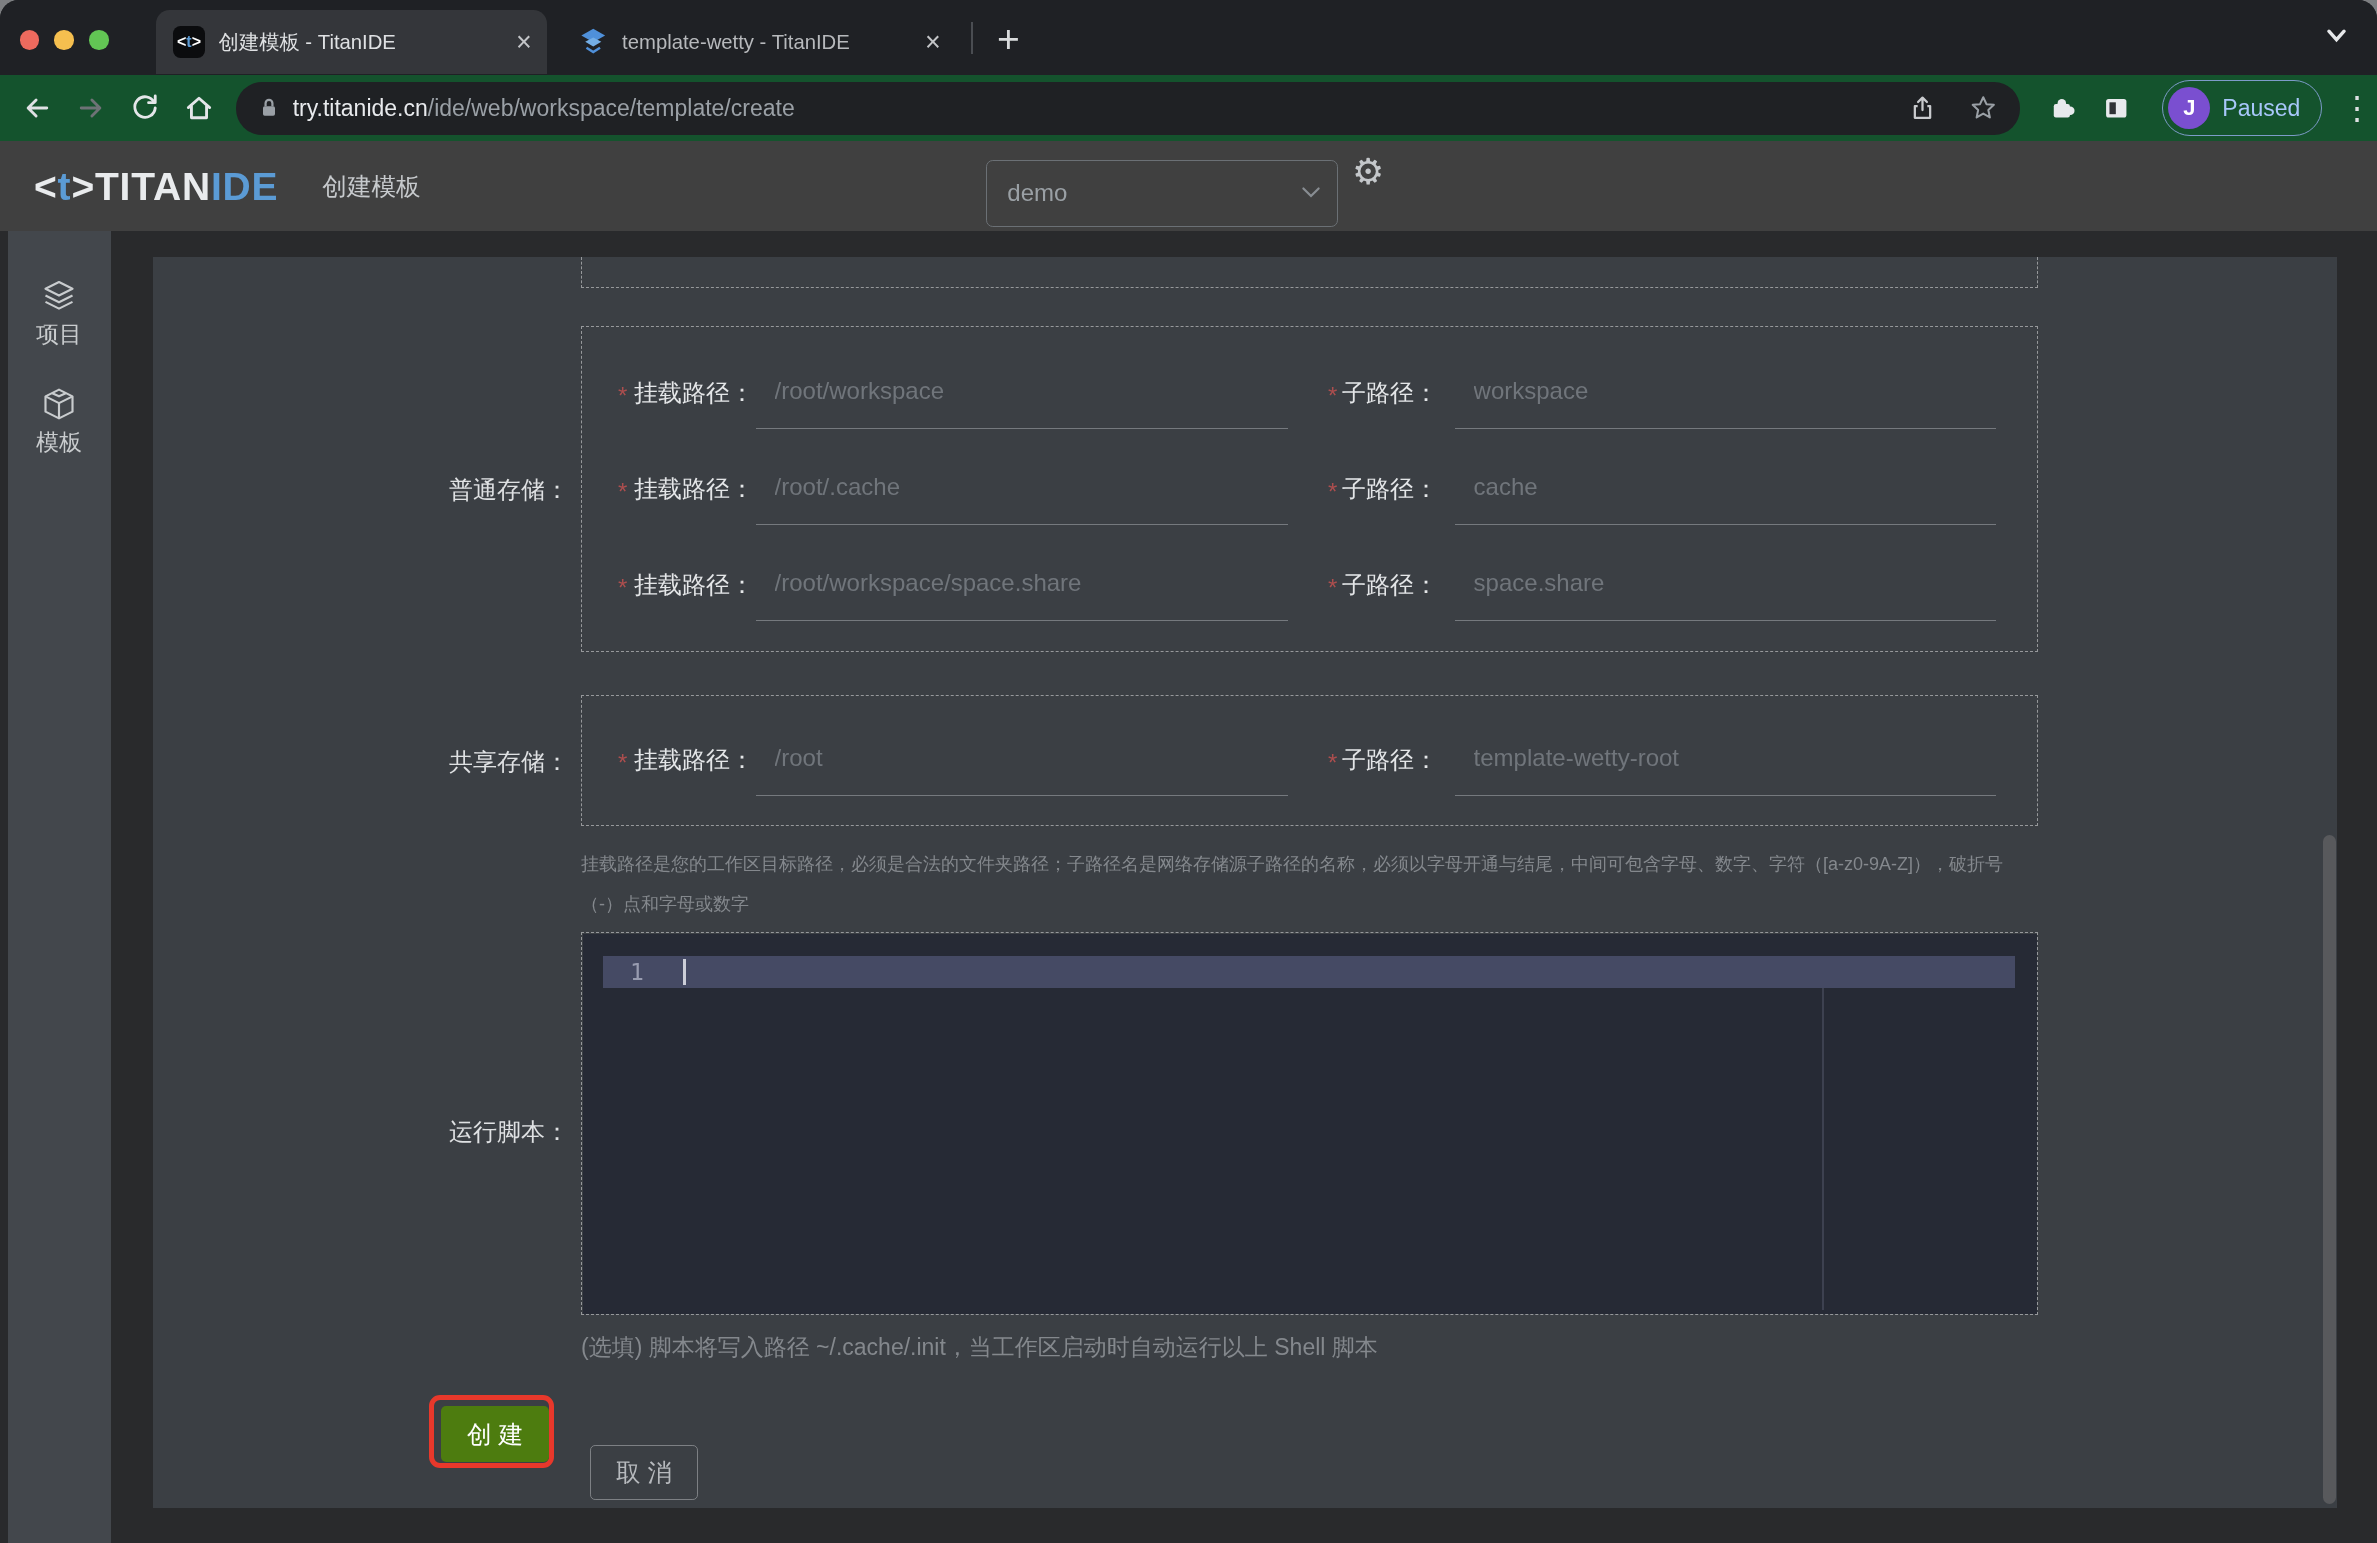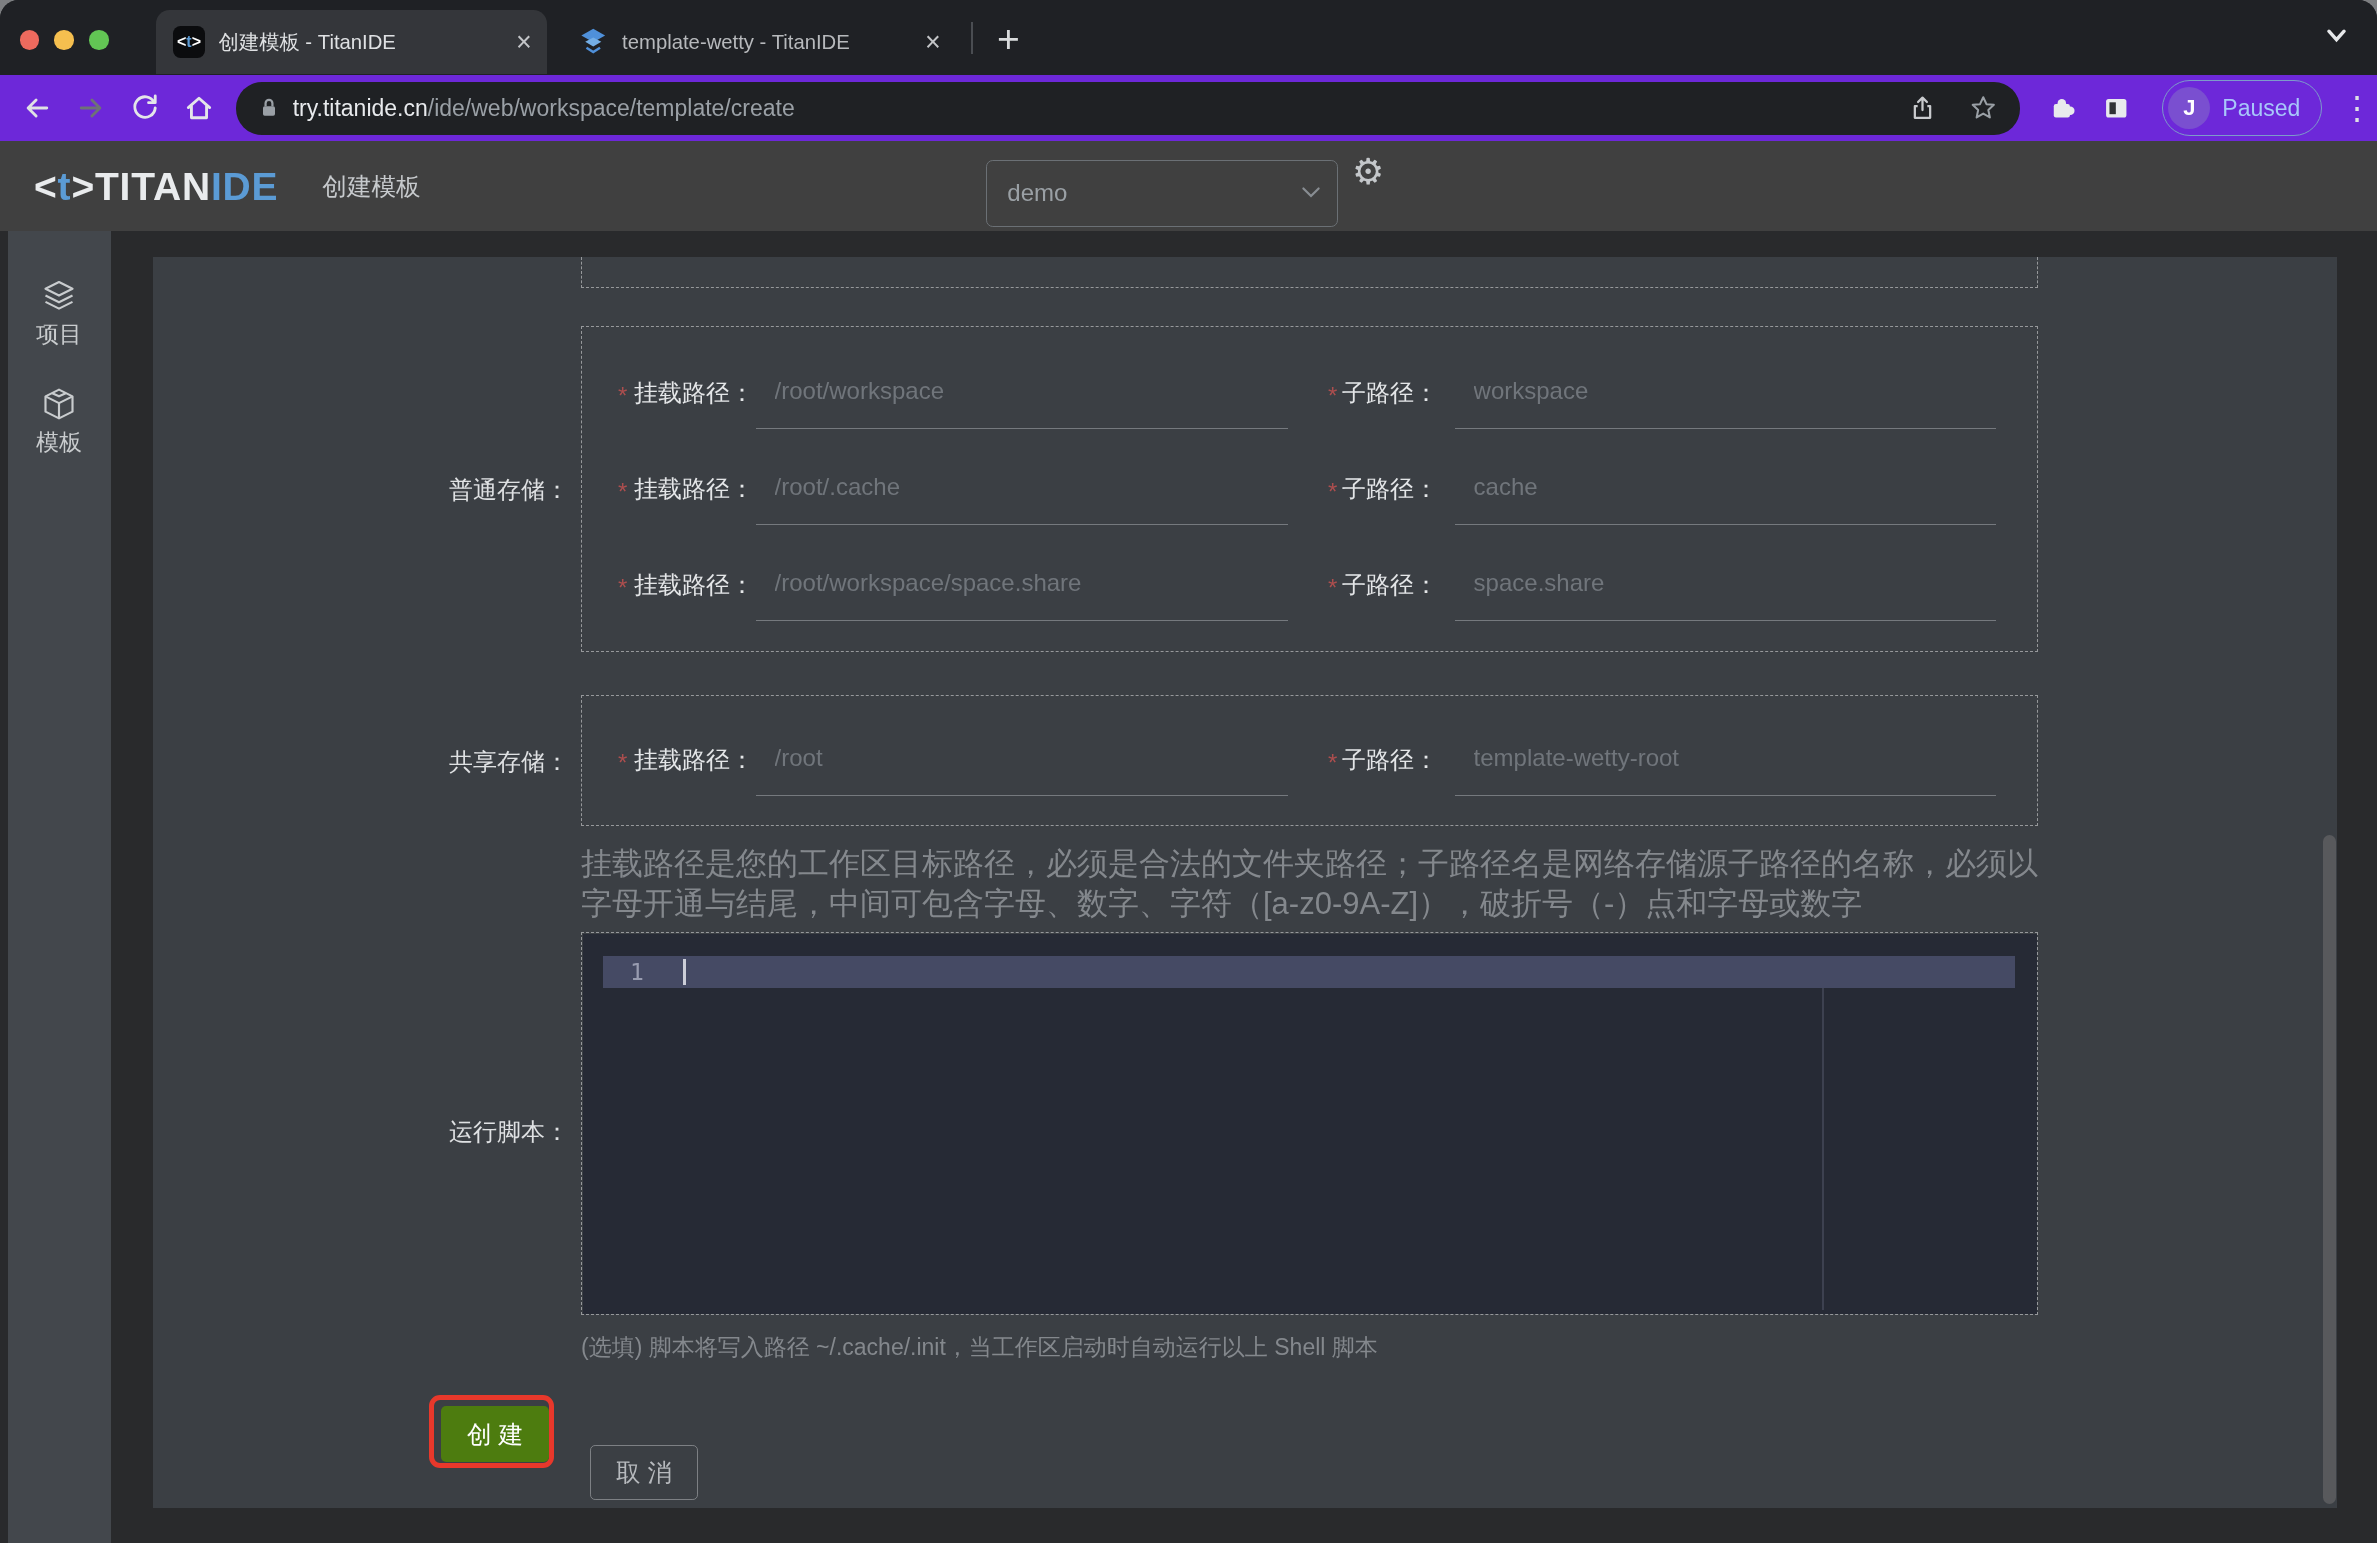--- a/index.html
+++ b/index.html
@@ -14,21 +14,21 @@
   .tab.inactive .tab-title{color:#b7b9bc;}
   .tab-close{font-size:27px;color:#c3c5c8;padding:0 15.3px 0 10.2px;line-height:1;}
   .favicon1{width:32px;height:32px;border-radius:7.6px;background:#0b0c0e;margin:0 13.6px 0 17px;
             display:flex;align-items:center;justify-content:center;font-weight:bold;font-size:16px;color:#fff;}
   .favicon1 .blue{color:#5b9bd5;}
   .fav2{margin:0 13.6px 0 17px;}
   .tab-sep{left:971px;top:22px;width:1.7px;height:32px;background:#4a4d52;}
   .newtab{left:988px;top:18.6px;width:41px;height:41px;color:#d8dadc;font-size:39px;font-weight:300;
           display:flex;align-items:center;justify-content:center;}
   .tabsearch{left:2323px;top:27px;}
-  .toolbar{left:0;top:75px;width:2377px;height:66px;background:#6d28d9;display:flex;align-items:center;}
+  .toolbar{left:0;top:75px;width:2377px;height:66px;background:#14532d;display:flex;align-items:center;}
   .navic{width:54px;height:54px;display:flex;align-items:center;justify-content:center;flex:0 0 auto;}
   .omnibox{height:53px;border-radius:26px;background:#1f2124;display:flex;align-items:center;
            margin-left:10.2px;width:1784px;flex:0 0 auto;}
   .url-host{font-size:23px;color:#e8eaed;margin-left:12px;white-space:nowrap;}
   .url-path{font-size:23px;color:#9aa0a6;white-space:nowrap;}
   .omni-spacer{flex:1;}
   .profile-pill{height:54px;border-radius:28px;border:1.7px solid #7d9bc9;display:flex;align-items:center;
                 margin-left:18.6px;padding-right:20.3px;}
   .pavatar{width:42px;height:42px;border-radius:50%;background:#7a4fd0;color:#fff;font-size:22px;font-weight:bold;
            display:flex;align-items:center;justify-content:center;margin:0 12px 0 5.1px;}
@@ -64,21 +64,21 @@
   .seclabel{width:230px;text-align:right;font-size:24px;color:#dfe1e3;left:339px;}
   .frow{left:581px;width:1457px;height:80px;}
   .frow .ast{position:absolute;color:#ad4e4e;font-size:24px;top:29px;}
   .frow .flabel{position:absolute;font-size:24px;color:#e4e6e8;top:25.4px;line-height:29px;}
   .frow input{position:absolute;top:0;height:76px;background:transparent;border:none;outline:none;
               border-bottom:1.7px solid #75797e;font-size:24px;color:#e4e6e8;padding:0 0 0 18.6px;
               font-family:"Liberation Sans","DejaVu Sans",sans-serif;box-sizing:border-box;}
   .frow input::placeholder{color:#70757b;opacity:1;}
   .ast-m{left:37px;} .lbl-m{left:53px;} .inp-m{left:175px;width:532px;}
   .ast-s{left:747px;} .lbl-s{left:761px;} .inp-s{left:874px;width:541px;}
-  .helptext{left:581px;top:844px;width:1461px;font-size:31px;line-height:40px;color:#84888d;}
+  .helptext{left:581px;top:844px;width:1461px;font-size:18px;line-height:40px;color:#84888d;}
   .editorbox{left:581px;top:932px;width:1457px;height:383px;}
   .editorfill{left:583px;top:934px;width:1454px;height:380px;background:#262a35;}
   .curline{left:603px;top:956px;width:1412px;height:32px;background:#454a64;}
   .lnum{left:603px;top:960px;width:68px;text-align:center;font-family:"DejaVu Sans Mono","Liberation Mono",monospace;
         font-size:23px;color:#989cb0;line-height:25.4px;}
   .cursor{left:683px;top:959px;width:2.5px;height:26px;background:#ccced8;}
   .ruler{left:1822px;top:988px;width:1.7px;height:322px;background:#3d4150;}
   .scriptnote{left:581px;top:1332px;font-size:23px;color:#84888d;}
   .annot{left:429px;top:1395px;width:125px;height:73px;border:5.1px solid #e8382b;border-radius:11px;box-sizing:border-box;}
   .btn-create{left:441px;top:1406px;width:108px;height:56px;background:#4d7c0f;border:none;border-radius:5.1px;

